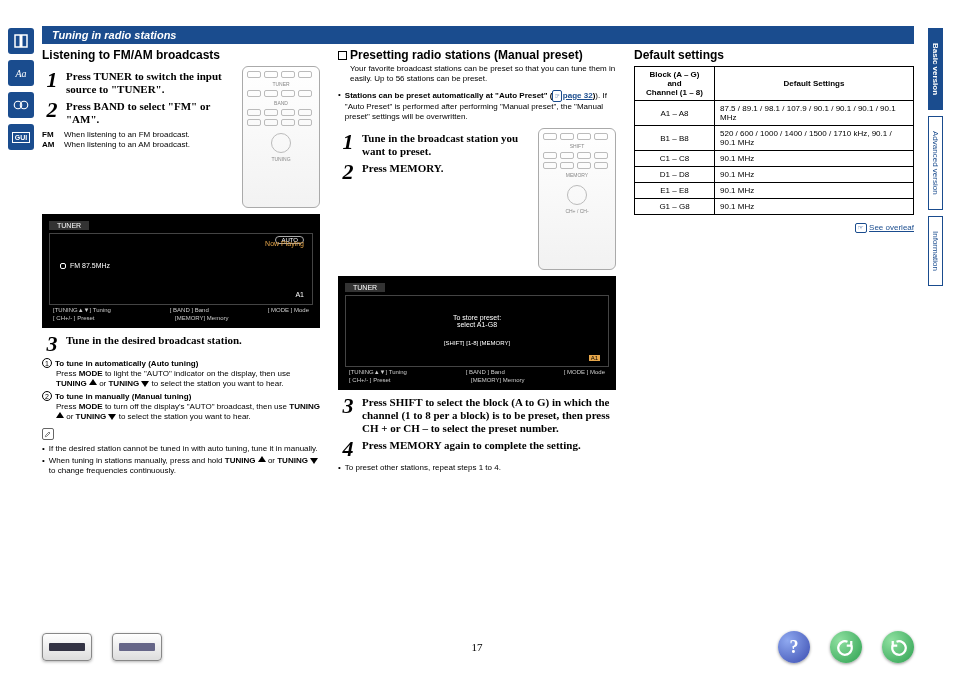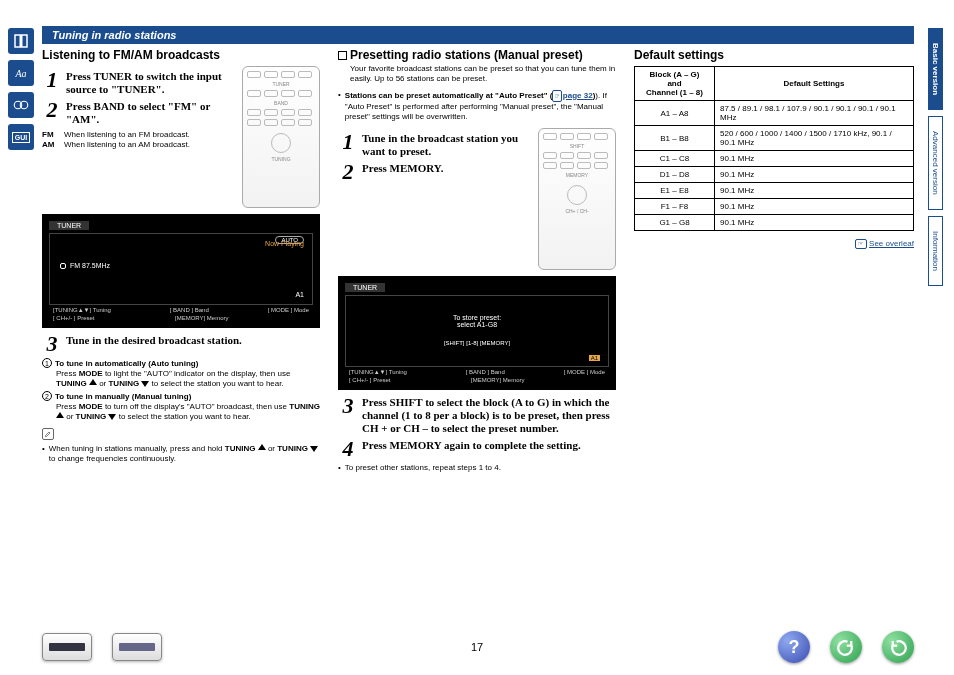--- a/index.html
+++ b/index.html
@@ -57,21 +57,21 @@
   .overleaf { text-align: right; margin-top: 8px; font-size: 8px; }
   .overleaf a { color: #1a4c8e; text-decoration: underline; }
   .overleaf .hic{border:1px solid #1a4c8e;display:inline-block;padding:0 2px;border-radius:2px;}
   .link { color: #1a4c8e; text-decoration: underline; }
 
   .right-tabs { position: absolute; right: 4px; top: 28px; width: 22px; }
   .vtab { writing-mode: vertical-rl; font-size: 8px; padding: 14px 2px; border: 1px solid #1a4c8e; margin-bottom: 6px; text-align: center; }
   .vtab.active { background: #1a4c8e; color: #fff; font-weight: bold; }
   .vtab.inactive { color: #1a4c8e; }
 
-  .footer { position: absolute; left: 0; right: 0; bottom: 12px; display: flex; align-items: center; justify-content: space-between; padding: 0 40px 0 42px; }
+  .footer { position: absolute; left: 0; right: 0; bottom: 12px; display: flex; align-items: center; justify-content: space-between; padding: 0 40px 0 42px; font-family: Liberation Serif, serif; }
   .pagenum { font-size: 11px; position:absolute;left:50%;transform:translateX(-50%); }
   .device { width: 50px; height: 28px; border: 1px solid #888; border-radius: 4px; background: linear-gradient(#fff,#ddd); box-shadow: 0 1px 3px rgba(0,0,0,.3); display:flex;align-items:center;justify-content:center;}
   .device .slot{width:36px;height:8px;background:#334;border-radius:1px;}
   .navicons { display: flex; gap: 20px; }
   .navicons .ci { width: 32px; height: 32px; border-radius: 50%; display: flex; align-items: center; justify-content: center; color: #fff; font-size: 18px; font-weight: bold; box-shadow: 0 1px 3px rgba(0,0,0,.4); }
   .ci.help { background: radial-gradient(circle at 30% 30%, #8fa9f0, #3a4cb0); }
   .ci.back { background: radial-gradient(circle at 30% 30%, #8fe0a0, #2da050); }
   .ci.fwd  { background: radial-gradient(circle at 30% 30%, #8fe0a0, #2da050); }
   .arrow-up{display:inline-block;width:0;height:0;border-left:4px solid transparent;border-right:4px solid transparent;border-bottom:6px solid #000;vertical-align:1px;}
   .arrow-dn{display:inline-block;width:0;height:0;border-left:4px solid transparent;border-right:4px solid transparent;border-top:6px solid #000;vertical-align:-1px;}
@@ -186,20 +186,23 @@
         <div><span class="circled">2</span><span class="sub-step-h">To tune in manually (Manual tuning)</span></div>
         <div style="padding-left:14px"><span>Press </span><b>MODE</b><span> to turn off the display's "AUTO" broadcast, then use </span><b>TUNING</b> <span class="arrow-up"></span><span> or </span><b>TUNING</b> <span class="arrow-dn"></span><span> to select the station you want to hear.</span></div>
       </div>
 
       <div class="pencil">
           <svg viewBox="0 0 24 24" fill="none" stroke="#444" stroke-width="2">
             <path d="M4 20l4-1 10-10-3-3L5 16z"></path>
           </svg>
         </div>
       <div class="tiny-note bullet">
+          <span>If the desired station cannot be tuned in with auto tuning, tune it in manually.</span>
+        </div>
+      <div class="tiny-note bullet">
           <span><span>When tuning in stations manually, press and hold </span><b>TUNING</b> <span class="arrow-up"></span><span> or </span><b>TUNING</b> <span class="arrow-dn"></span><span> to change frequencies continuously.</span></span>
         </div>
     </div>
 
     <div class="col">
       <div class="sub-h"><span class="sq"></span><span>Presetting radio stations (Manual preset)</span></div>
       <div class="tiny-note" style="padding-left:12px">Your favorite broadcast stations can be preset so that you can tune them in easily. Up to 56 stations can be preset.</div>
       <div class="tiny-note bullet" style="margin-top:6px">
         <span><b>Stations can be preset automatically at "Auto Preset" (</b><span style="display:inline-block;border:1px solid #1a4c8e;border-radius:2px;font-size:6px;padding:0 1px;color:#1a4c8e;margin-right:1px">☞</span><b><a class="link">page 32</a></b><b>)</b><span>). If "Auto Preset" is performed after performing "Manual preset", the "Manual preset" settings will be overwritten.</span></span>
       </div>
@@ -291,24 +294,20 @@
             <tr>
               <td>C1 – C8</td>
               <td>90.1 MHz</td>
             </tr>
             <tr>
               <td>D1 – D8</td>
               <td>90.1 MHz</td>
             </tr>
             <tr>
               <td>E1 – E8</td>
-              <td>90.1 MHz</td>
-            </tr>
-            <tr>
-              <td>F1 – F8</td>
               <td>90.1 MHz</td>
             </tr>
             <tr>
               <td>G1 – G8</td>
               <td>90.1 MHz</td>
             </tr>
           </tbody>
       </table>
       <div class="overleaf"><span class="hic" style="color:#1a4c8e;font-size:7px">☞</span> <a>See overleaf</a></div>
     </div>

